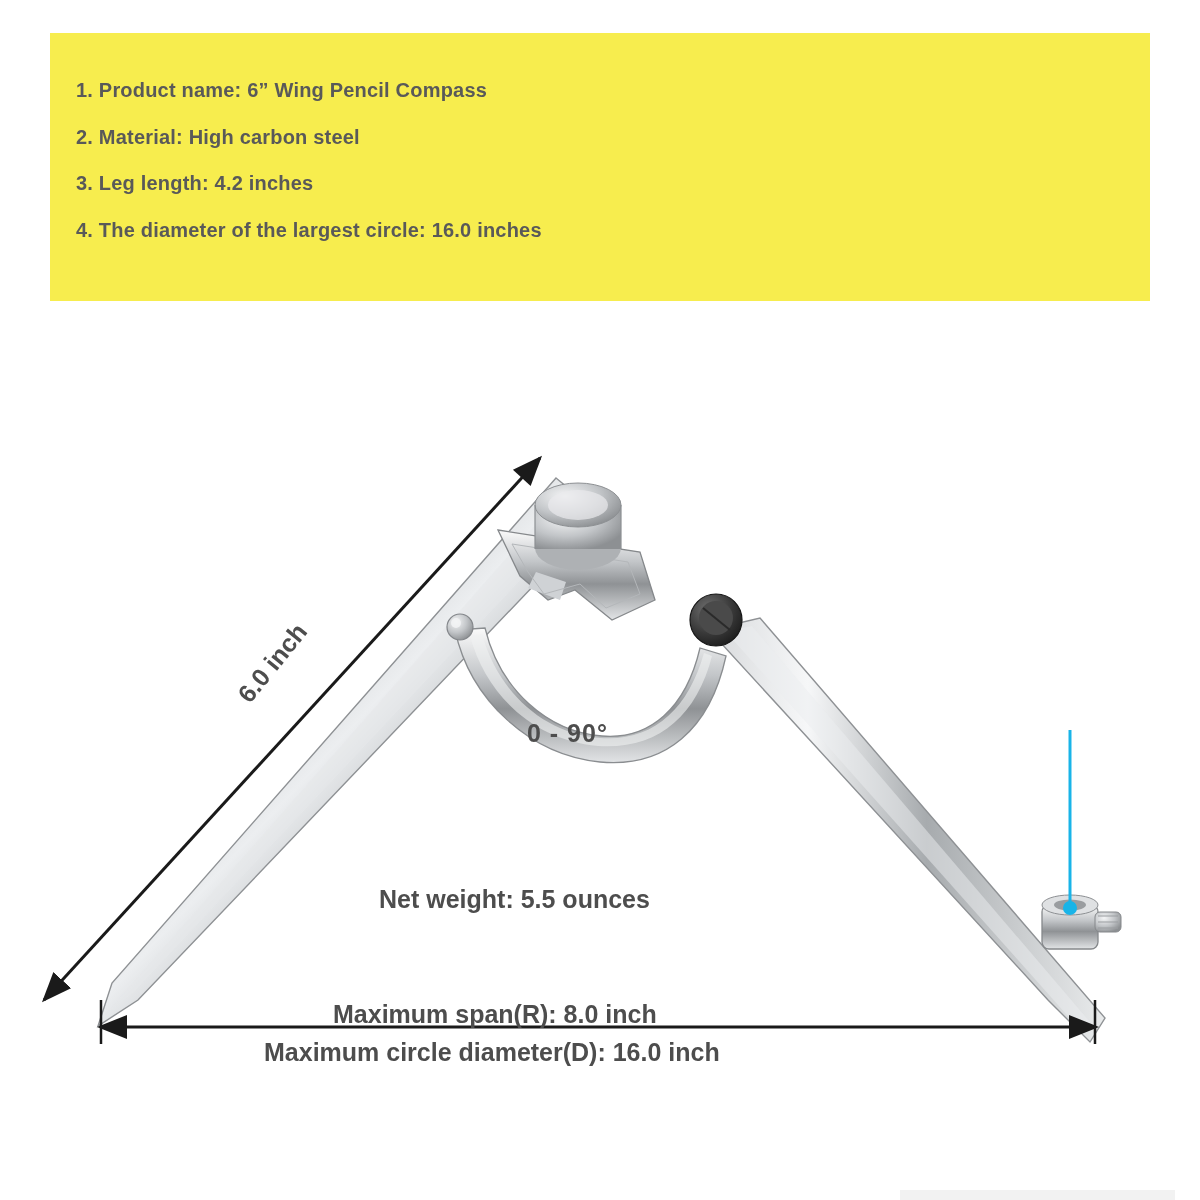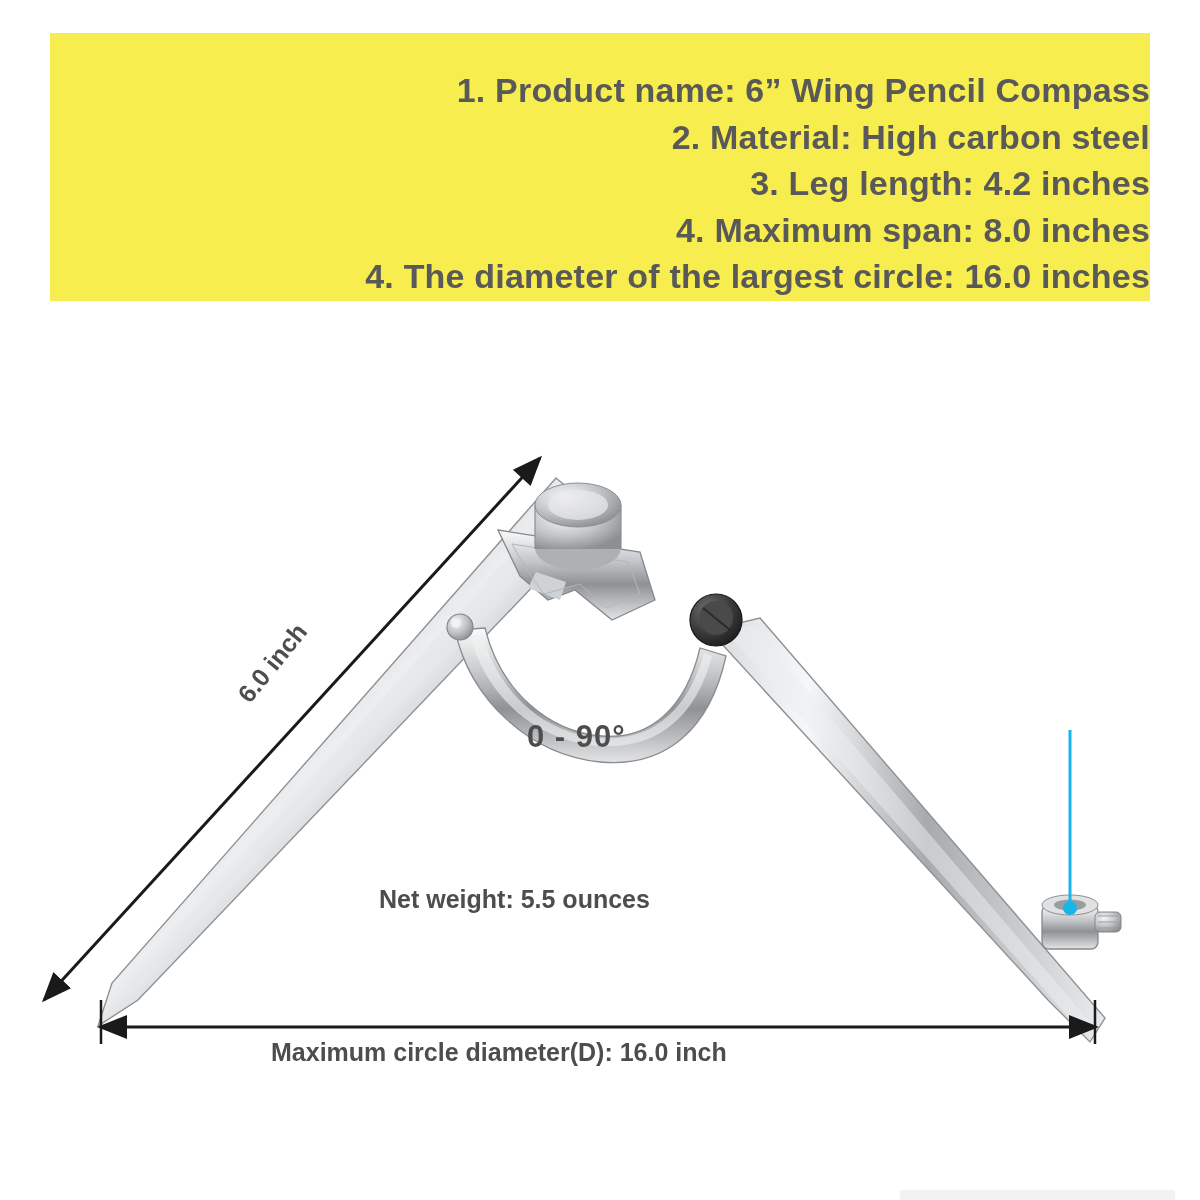--- a/index.html
+++ b/index.html
@@ -21,26 +21,25 @@
     left: 50px;
     top: 33px;
     width: 1100px;
     height: 268px;
     background: #f7ed4e;
     box-sizing: border-box;
     padding: 34px 0 0 26px;
   }
   .spec-line {
     color: #595959;
-    font-size: 34px;
+    font-size: 20px;
     font-weight: bold;
     line-height: 46.5px;
     white-space: nowrap;
     letter-spacing: 0.2px;
-    text-align: right;
   }
 
   
   #stage {
     position: absolute;
     left: 0;
     top: 300px;
     width: 1200px;
     height: 900px;
   }
@@ -60,36 +59,36 @@
   #label-leg-length {
     left: 232px;
     top: 390px;
     font-size: 25px;
     transform: rotate(-51deg);
     transform-origin: left top;
   }
   #label-angle {
     left: 527px;
     top: 419px;
-    font-size: 31px;
+    font-size: 25px;
     letter-spacing: 1px;
   }
   #label-weight {
     left: 379px;
     top: 577px;
     font-size: 25px;
     margin-top: 8px;
   }
   #label-span {
     left: 333px;
     top: 700px;
     font-size: 25px;
   }
   #label-diameter {
-    left: 271px;
+    left: 264px;
     top: 738px;
     font-size: 25px;
   }
 
   
   #pencil-callout {
     position: absolute;
     left: 900px;
     top: 890px;
     width: 275px;
@@ -99,21 +98,20 @@
     padding: 18px 0 0 24px;
   }
 </style>
 </head>
 <body>
 
 <div id="spec-box">
   <div class="spec-line">1. Product name: 6” Wing Pencil Compass</div>
   <div class="spec-line">2. Material: High carbon steel</div>
   <div class="spec-line">3. Leg length: 4.2 inches</div>
-  <div class="spec-line">4. Maximum span: 8.0 inches</div>
   <div class="spec-line">4. The diameter of the largest circle: 16.0 inches</div>
 </div>
 
 <div id="stage">
 
   <svg width="1200" height="900" viewBox="0 0 1200 900">
     <defs>
       <linearGradient id="steelA" x1="0" y1="0" x2="1" y2="1">
         <stop offset="0%" stop-color="#f2f2f2"></stop>
         <stop offset="28%" stop-color="#b9bcbe"></stop>
@@ -210,20 +208,21 @@
     <line x1="540" y1="158" x2="44" y2="700" stroke="#1a1a1a" stroke-width="3" marker-start="url(#arrTail)" marker-end="url(#arrHead)"></line>
 
     <line x1="100" y1="727" x2="1096" y2="727" stroke="#1a1a1a" stroke-width="3" marker-start="url(#arrTail)" marker-end="url(#arrHead)"></line>
     <line x1="101" y1="700" x2="101" y2="744" stroke="#1a1a1a" stroke-width="2.5"></line>
     <line x1="1095" y1="700" x2="1095" y2="744" stroke="#1a1a1a" stroke-width="2.5"></line>
   </svg>
 
   <div class="label" id="label-leg-length">6.0 inch</div>
   <div class="label" id="label-angle">0 - 90°</div>
   <div class="label" id="label-weight">Net weight: 5.5 ounces</div>
+  <div class="label" id="label-span">Maximum span(R): 8.0 inch</div>
   <div class="label" id="label-diameter">Maximum circle diameter(D): 16.0 inch</div>
 
   <div id="pencil-callout">
     
     
   </div>
 
 </div>
 
 </body></html>

